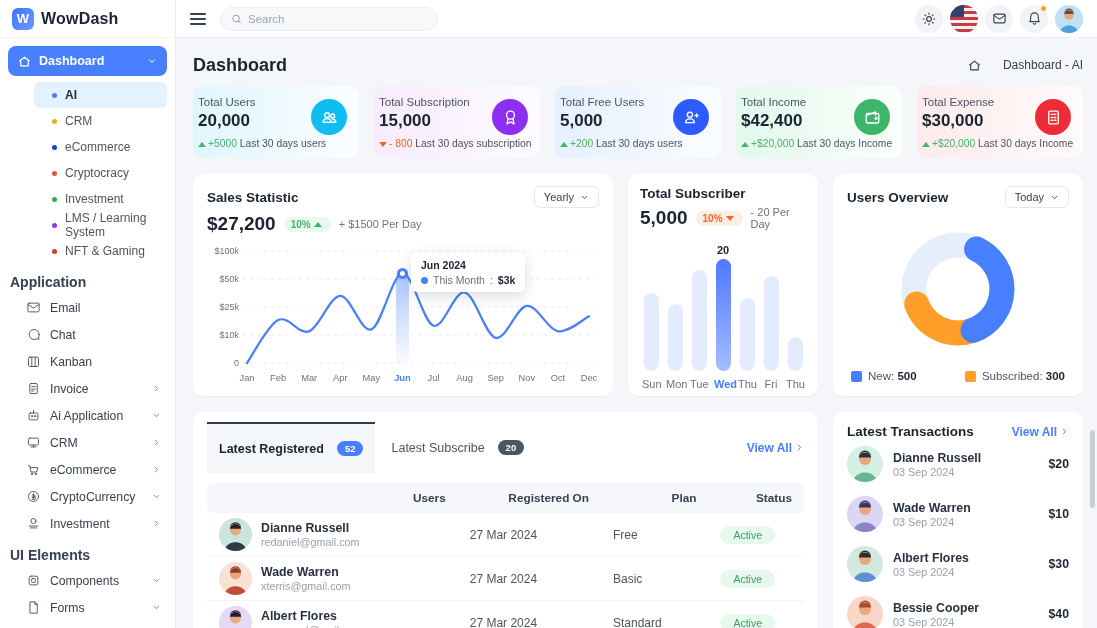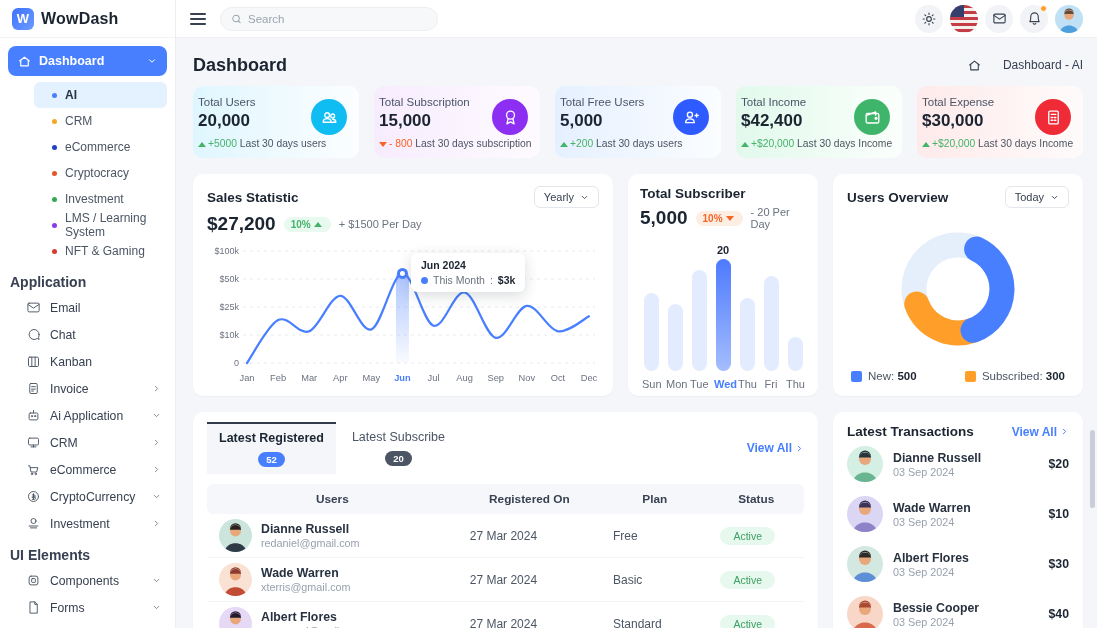--- a/index.html
+++ b/index.html
@@ -94,26 +94,26 @@
   .users-panel{flex:1;padding:12px 14px;display:flex;flex-direction:column;}
   .donut-wrap{flex:1;display:flex;align-items:center;justify-content:center;}
   .legend{display:flex;justify-content:space-between;padding:0 4px 2px;}
   .legend-item{display:flex;align-items:center;gap:6px;font-size:11.5px;color:#4B5563;}
   .legend-sq{width:11px;height:11px;border-radius:2px;}
   .legend b{color:#1B2431;}
   
   .bottom-row{display:flex;gap:15px;align-items:flex-start;}
   .table-panel{width:625px;flex:none;padding:10px 14px 0;height:300px;}
   .tabs-row{display:flex;align-items:center;gap:4px;}
-  .tab{display:flex;align-items:center;gap:7px;padding:7px 12px;font-size:12.5px;color:#4B5563;cursor:pointer;flex-direction:column;}
+  .tab{display:flex;align-items:center;gap:13px;padding:17px 12px;font-size:12.5px;color:#4B5563;cursor:pointer;}
   .tab.active{background:#F4F6F9;border-top:2px solid #323B49;color:#1B2431;font-weight:700;}
   .tab-badge{font-size:9.5px;font-weight:700;color:#fff;border-radius:9px;padding:2px 8px;}
   .view-all{margin-left:auto;font-size:12px;font-weight:600;color:#487FFF;display:flex;align-items:center;gap:3px;cursor:pointer;}
   table{width:100%;border-collapse:collapse;margin-top:10px;}
-  thead th{background:#F6F7FA;font-size:11.8px;font-weight:600;color:#374151;text-align:center;padding:8px 12px;}
+  thead th{background:#F6F7FA;font-size:11.8px;font-weight:600;color:#374151;text-align:right;padding:8px 12px;}
   thead th:first-child{border-radius:6px 0 0 6px;}
   thead th:last-child{border-radius:0 6px 6px 0;}
   tbody td{padding:5px 12px;border-bottom:1px solid #F3F4F6;font-size:12px;color:#4B5563;}
   tbody tr:last-child td{border-bottom:0;}
   .ucell{display:flex;align-items:center;gap:9px;}
   .uname{font-size:12.3px;font-weight:600;color:#273140;}
   .uemail{font-size:10.8px;color:#98A1AE;margin-top:1px;}
   .status-badge{display:inline-block;background:#E7F8EE;color:#3F9E63;font-size:10.5px;
     padding:3px 13px;border-radius:12px;}
   .pavatar{border-radius:50%;overflow:hidden;flex:none;}

